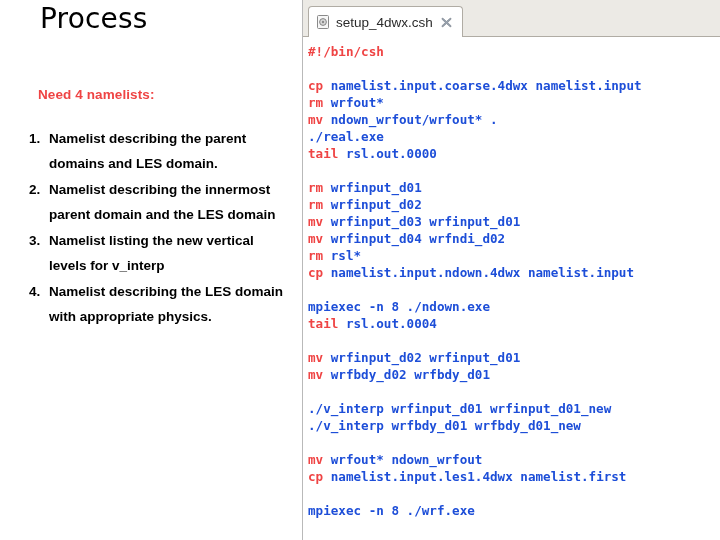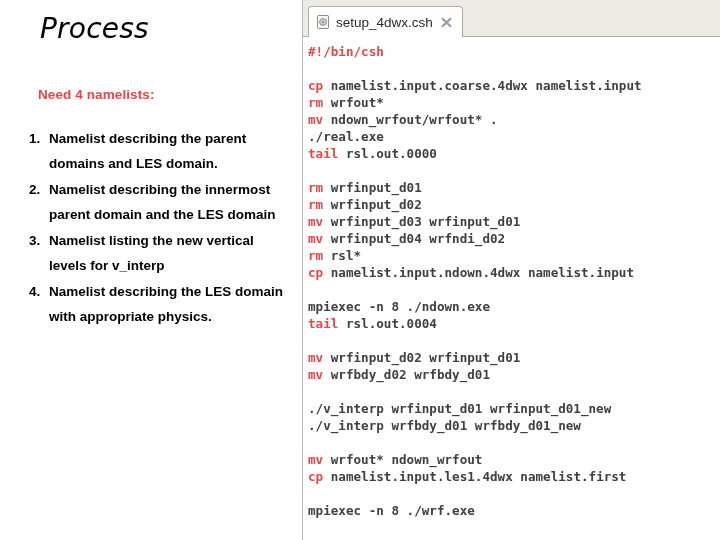--- a/index.html
+++ b/index.html
@@ -21,27 +21,26 @@
     left: 0;
     top: 0;
     width: 290px;
     height: 540px;
     background: #ffffff;
   }
 
   #slide-title {
     position: absolute;
     left: 40px;
-    top: 12px;
+    top: 2px;
     font-size: 28px;
     color: #000000;
     font-family: "DejaVu Sans", sans-serif;
     font-weight: 400;
     letter-spacing: 0.2px;
-    font-style: italic;
   }
 
   #intro-line {
     position: absolute;
     left: 38px;
     top: 87px;
     font-size: 13.5px;
     color: #ef4444;
     font-weight: 700;
     letter-spacing: 0.1px;
@@ -156,21 +155,21 @@
   pre#code-text {
     margin: 0;
     font-family: "DejaVu Sans Mono", monospace;
     font-size: 12.6px;
     line-height: 17px;
     color: #4f4f4f;
     font-weight: 700;
     white-space: pre;
   }
   pre#code-text .kw { color: #ef4444; }
-  pre#code-text .pl { color: #404040; }
+  pre#code-text .pl { color: #1d4ed8; }
 </style>
 </head>
 <body>
 
 <div id="left-col">
 
   <div id="slide-title">Process</div>
 
   <div id="intro-line">Need 4 namelists:</div>
 

